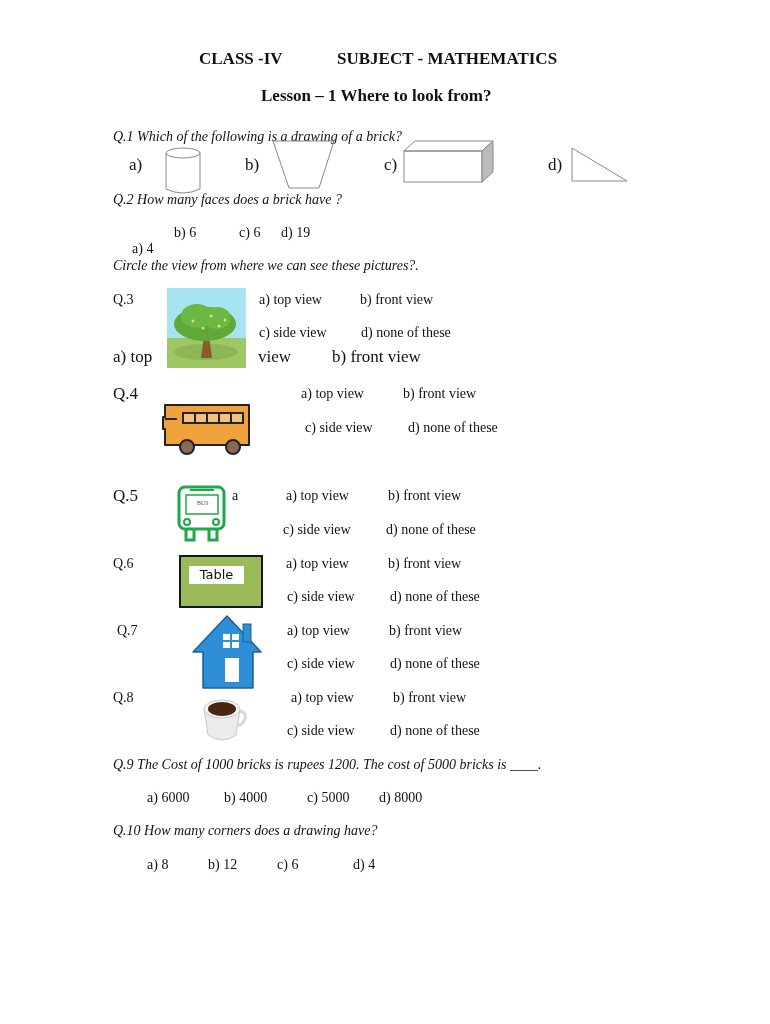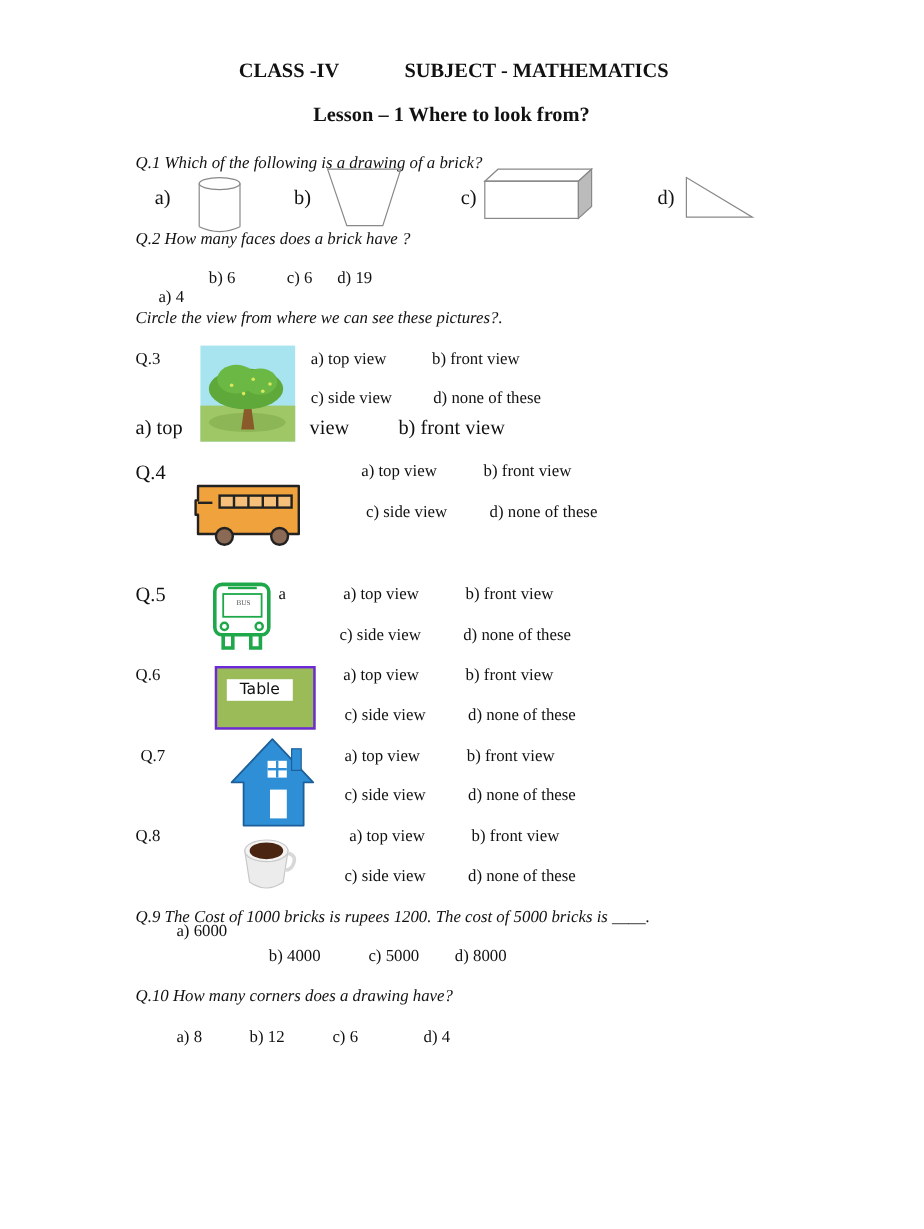--- a/index.html
+++ b/index.html
@@ -5,21 +5,21 @@
   html, body { margin:0; padding:0; background:#ffffff; }
   body { width:770px; height:1024px; position:relative; overflow:hidden;
          font-family:"Liberation Serif", serif; color:#111; }
   .abs { position:absolute; white-space:nowrap; }
   .h1 { font-weight:bold; font-size:17px; }
   .it { font-style:italic; font-size:14px; }
   .t14 { font-size:14px; }
   .t17 { font-size:17px; }
   svg { position:absolute; overflow:visible; }
   .table-img { position:absolute; left:179px; top:555px; width:84px; height:53px;
-               background:#9bbb59; border:2px solid #6d28d9; box-sizing:border-box; }
+               background:#9bbb59; border:2px solid #0f172a; box-sizing:border-box; }
   .table-label { position:absolute; left:8px; top:9px; width:55px; height:18px; background:#fff;
                  font-family:"DejaVu Sans", sans-serif; font-size:13px; line-height:18px;
                  text-align:center; color:#111; }
 </style>
 </head>
 <body>
 
 <div class="abs h1" style="left:199px; top:49px;">CLASS  -IV</div>
 <div class="abs h1" style="left:337px; top:49px;">SUBJECT -  MATHEMATICS</div>
 <div class="abs h1" style="left:261px; top:86px;">Lesson – 1  Where  to look from?</div>
@@ -141,21 +141,21 @@
   <ellipse cx="22" cy="14" rx="18" ry="9" fill="#f4f4f4" stroke="#c8c8c8"></ellipse>
   <ellipse cx="22" cy="14" rx="14" ry="7" fill="#4a2612"></ellipse>
   <path d="M40 16 Q48 18 44 26 Q42 30 38 30" fill="none" stroke="#d8d8d8" stroke-width="3"></path>
 </svg>
 <div class="abs t14" style="left:291px; top:690px;">a) top view</div>
 <div class="abs t14" style="left:393px; top:690px;">b) front view</div>
 <div class="abs t14" style="left:287px; top:723px;">c) side  view</div>
 <div class="abs t14" style="left:390px; top:723px;">d) none of these</div>
 
 <div class="abs it" style="left:113px; top:757px;">Q.9  The  Cost of   1000 bricks is rupees 1200. The cost of 5000 bricks is ____.</div>
-<div class="abs t14" style="left:147px; top:769px;">a) 6000</div>
+<div class="abs t14" style="left:147px; top:790px;">a) 6000</div>
 <div class="abs t14" style="left:224px; top:790px;">b) 4000</div>
 <div class="abs t14" style="left:307px; top:790px;">c) 5000</div>
 <div class="abs t14" style="left:379px; top:790px;">d)  8000</div>
 
 <div class="abs it" style="left:113px; top:823px;">Q.10  How many corners does a drawing have?</div>
 <div class="abs t14" style="left:147px; top:857px;">a) 8</div>
 <div class="abs t14" style="left:208px; top:857px;">b) 12</div>
 <div class="abs t14" style="left:277px; top:857px;">c) 6</div>
 <div class="abs t14" style="left:353px; top:857px;">d) 4</div>
 

